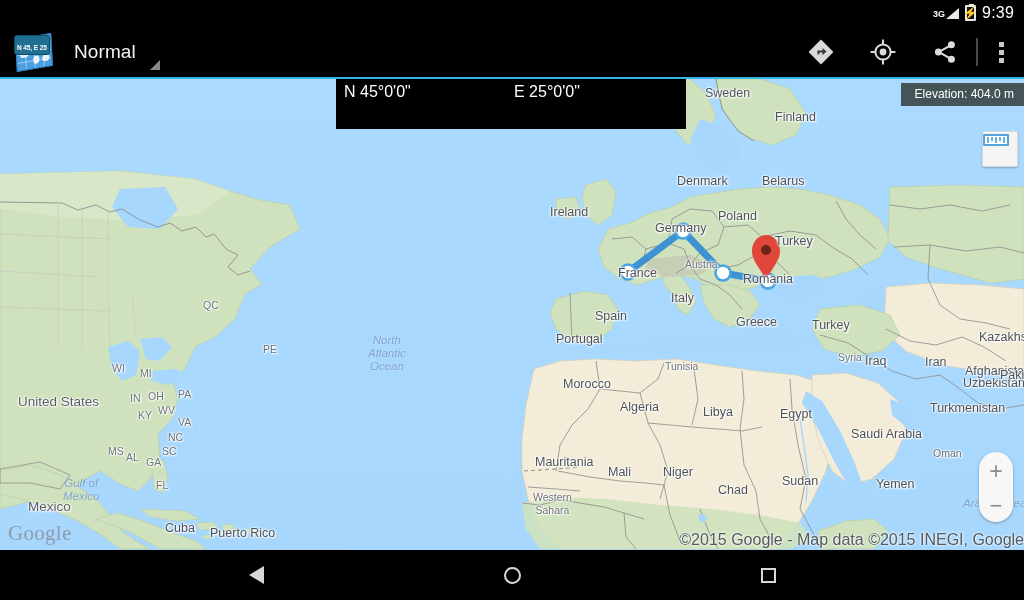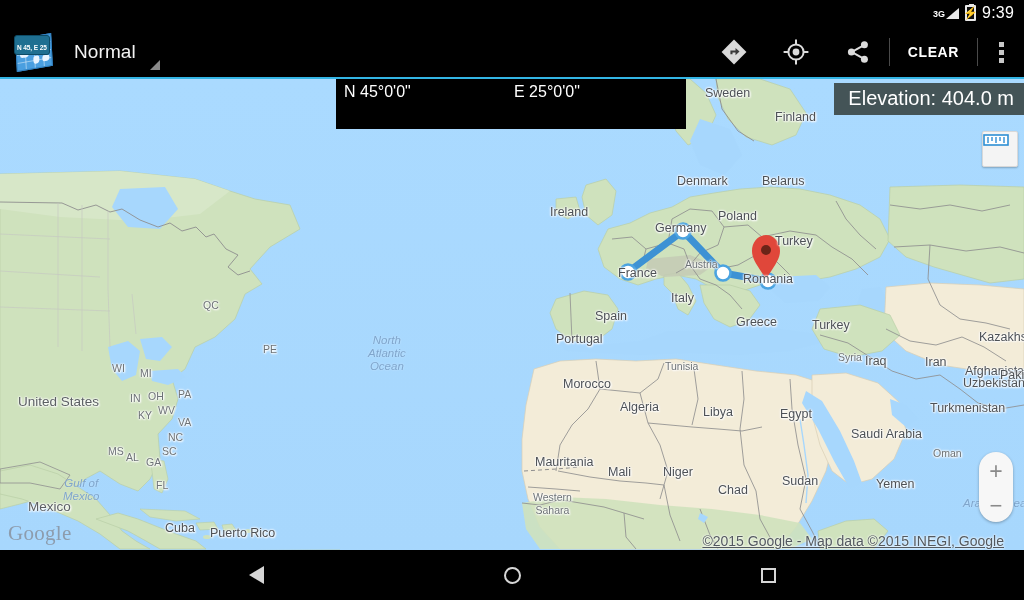--- a/index.html
+++ b/index.html
@@ -81,41 +81,41 @@
 
   
   .info-panel { position:absolute; left:336px; top:79px; width:350px; height:50px;
                 background:#000; color:#fff; padding:4px 8px 0 8px; }
   .ip-row { display:flex; }
   .ip-lat { width:170px; font-size:16px; }
   .ip-lon { font-size:16px; }
   .ip-dist { font-size:16px; margin-top:3px; }
 
   .elev-badge { position:absolute; right:0px; top:83px; background:rgba(40,46,40,.78);
-                color:#fff; font-size:20px; padding:4px 10px 5px 14px; }
+                color:#fff; font-size:12px; padding:4px 10px 5px 14px; }
 
   .ruler-btn { position:absolute; right:6px; top:131px; width:36px; height:36px;
                background:#f4f4f4; border:1px solid #d8d8d8; border-radius:2px;
                display:flex; align-items:center; justify-content:center; cursor:pointer;
                box-shadow:0 1px 2px rgba(0,0,0,.25); }
 
   .zoom-ctl { position:absolute; right:11px; bottom:28px; width:34px;
               background:#f7f7f7; border-radius:17px; box-shadow:0 1px 3px rgba(0,0,0,.3);
               overflow:hidden; }
   .zoom-ctl div { height:34px; display:flex; align-items:center; justify-content:center;
                   color:#8a8a8a; font-size:23px; cursor:pointer; }
   .zoom-ctl .zin { height:38px; }
   .zoom-ctl .zout { height:32px; font-size:22px; }
 
   .google-wm { position:absolute; left:8px; bottom:4px;
                font-family:"Liberation Serif", serif; font-size:21px;
                color:#8d9cad; letter-spacing:.3px; }
 
-  .attrib { position:absolute; right:0; bottom:1px; font-size:14px; color:#53595f;
-            text-shadow:0 0 2px #fff,0 0 3px #fff; white-space:nowrap; padding-right:20px;text-decoration:underline; }
+  .attrib { position:absolute; right:0; bottom:1px; font-size:16px; color:#53595f;
+            text-shadow:0 0 2px #fff,0 0 3px #fff; white-space:nowrap; padding-right:0; }
 
   
   .nav-bar { position:absolute; left:0; bottom:0; width:1024px; height:50px;
              background:#000; display:flex; align-items:center; justify-content:center; }
   .nav-slot { width:114px; height:50px; display:flex; align-items:center;
               justify-content:center; cursor:pointer; }
   .nav-gap { width:142px; }
   .nb-back { width:0;height:0;border-style:solid;border-width:9px 15px 9px 0;
              border-color:transparent #d6d6d6 transparent transparent; }
   .nb-home { width:17px;height:17px;border:2px solid #d6d6d6;border-radius:50%; }
@@ -187,21 +187,20 @@
         <svg width="26" height="26" viewBox="0 0 26 26">
           <line x1="18.6" y1="6.4" x2="7.4" y2="12.6" stroke="#dcdcdc" stroke-width="2"></line>
           <line x1="7.4" y1="13.4" x2="18.6" y2="19.6" stroke="#dcdcdc" stroke-width="2"></line>
           <circle cx="19.4" cy="5.8" r="3.5" fill="#dcdcdc"></circle>
           <circle cx="6.4" cy="13" r="3.5" fill="#dcdcdc"></circle>
           <circle cx="19.4" cy="20.2" r="3.5" fill="#dcdcdc"></circle>
         </svg>
       </div>
 
       <div class="ab-divider"></div>
-      <div class="ab-text-btn">CLEAR</div>
       <div class="ab-divider"></div>
 
       <div class="ab-overflow">
         <i></i>
           <i></i>
           <i></i>
       </div>
     </div>
   </div>
   <div class="ab-underline"></div>

